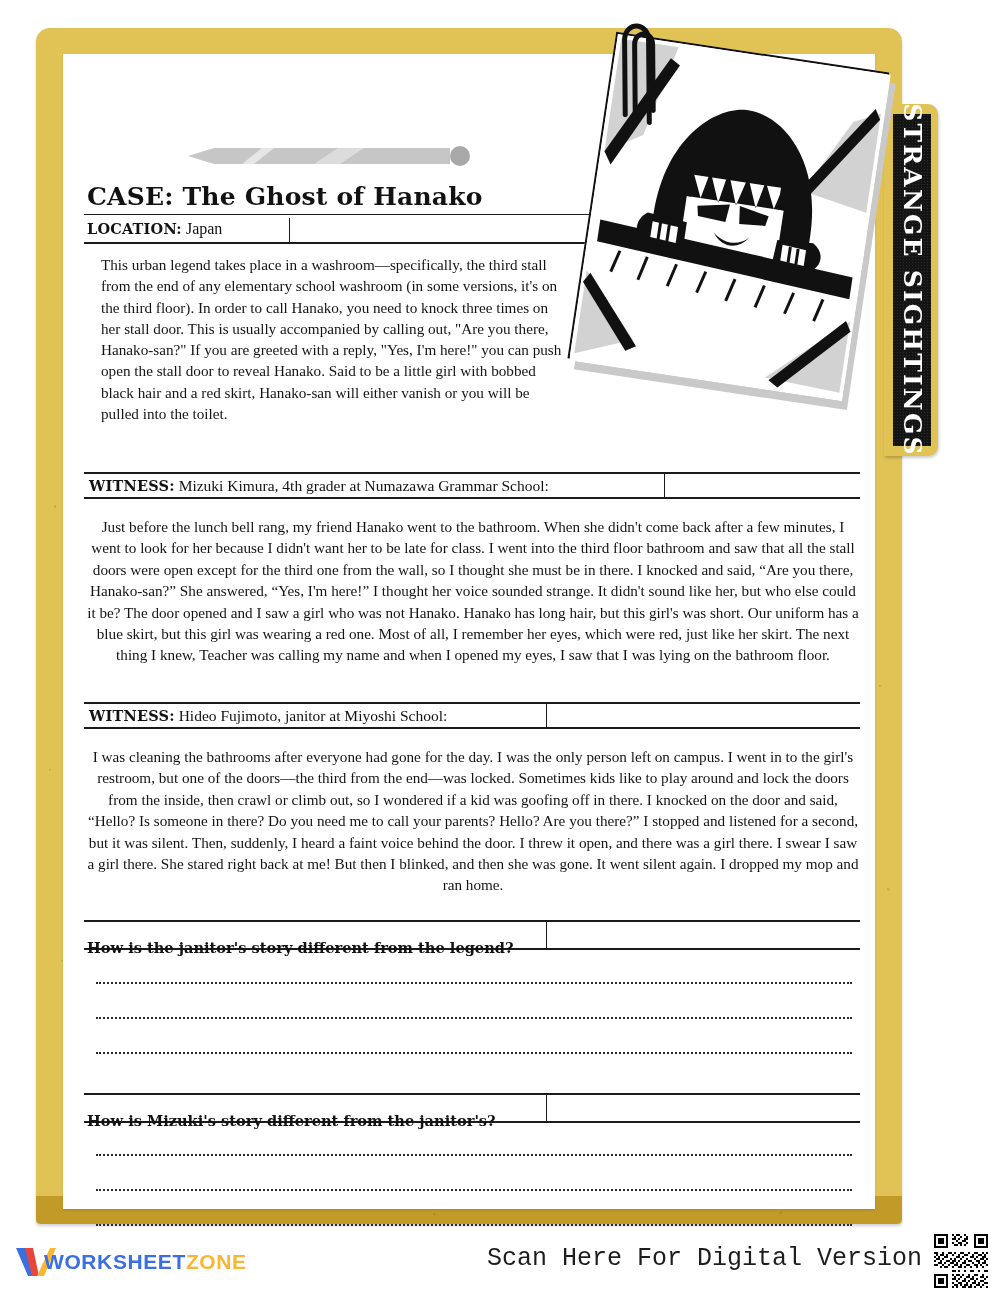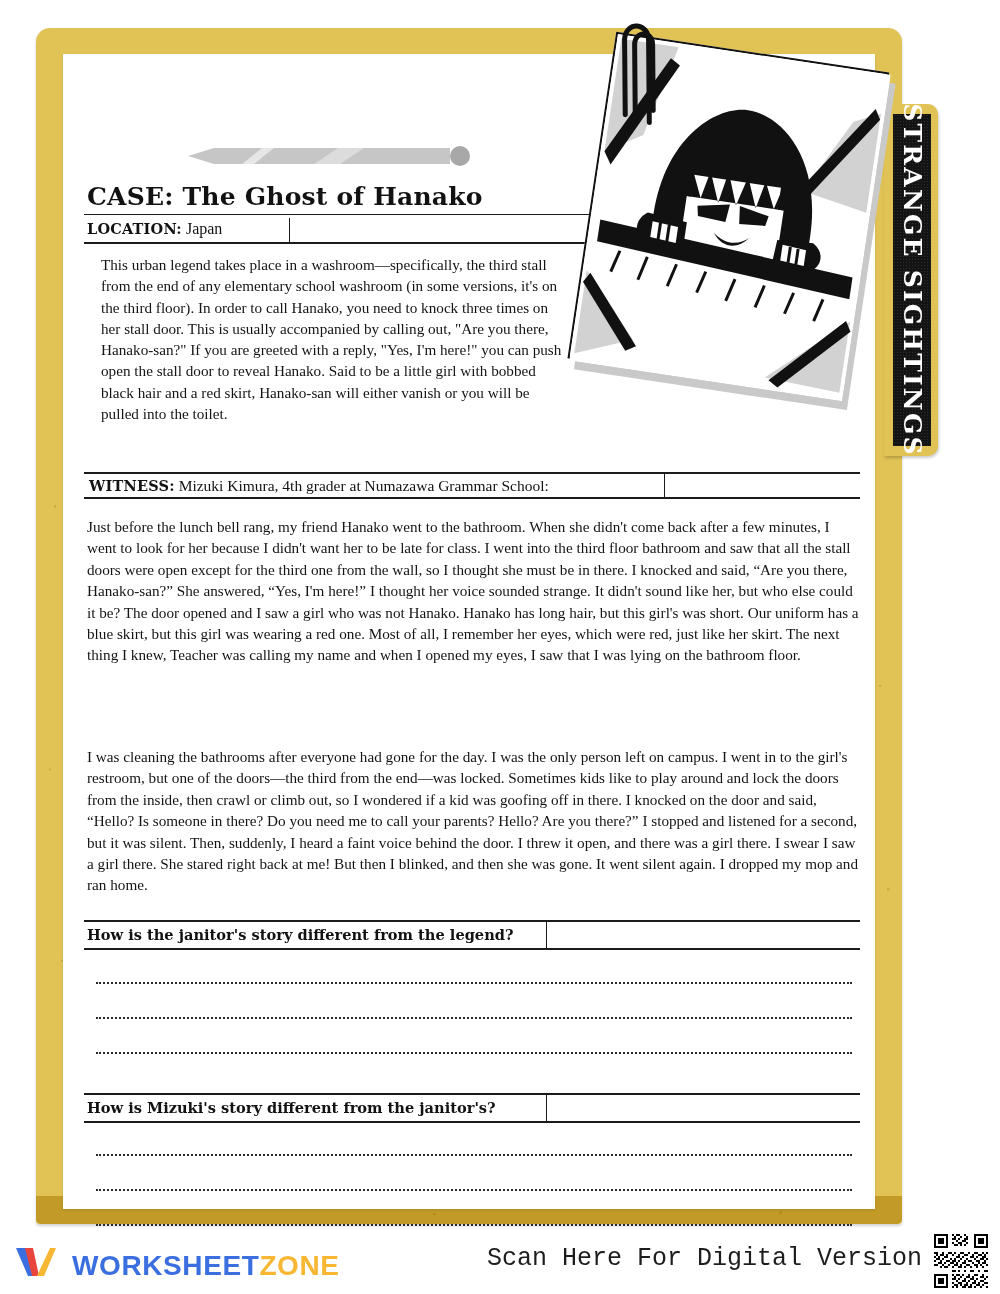--- a/index.html
+++ b/index.html
@@ -212,31 +212,32 @@
     position: absolute; top: 0; width: 0; height: 23px;
     border-left: 1.3px solid #1b1b1b;
   }
 
   .testimony {
     position: absolute;
     left: 3px; width: 772px;
     font-size: 15.2px;
     line-height: 21.4px;
     color: #141414;
+    text-align: center;
   }
 
   
   .question-row {
     position: absolute;
     left: 0; width: 776px; height: 30px;
     border-top: 2.4px solid #1b1b1b;
     border-bottom: 2.4px solid #1b1b1b;
   }
   .question-row .q {
-    position: absolute; left: 3px; top: 4px;
+    position: absolute; left: 3px; top: 17px;
     font-family: "DejaVu Serif", serif;
     font-weight: 700; font-size: 14.6px;
     color: #121212; white-space: nowrap;
   }
   .question-row .divider {
     position: absolute; left: 462px; top: 0; width: 0; height: 26px;
     border-left: 1.4px solid #1b1b1b;
   }
 
   .answer-line {
@@ -269,23 +270,23 @@
     position: absolute;
     left: -6px; top: -26px;
     width: 80px; height: 120px;
     transform: rotate(-9deg);
   }
 
   
   #footer { position: absolute; left: 0; top: 1224px; width: 1000px; height: 70px; }
   #logo-mark { position: absolute; left: 14px; top: 22px; width: 42px; height: 34px; }
   #logo-text {
-    position: absolute; left: 72px; top: 26px;
+    position: absolute; left: 44px; top: 26px;
     font-family: "Liberation Sans", sans-serif;
-    font-weight: 700; font-size: 28px; letter-spacing: .6px;
+    font-weight: 700; font-size: 21px; letter-spacing: .6px;
   }
   #logo-text .ws { color: #3b6fe0; }
   #logo-text .zone { color: #f7b733; }
   #scan-text {
     position: absolute; right: 78px; top: 20px;
     font-family: Liberation Mono, monospace;
     font-size: 25px; color: #1d1d1d; white-space: nowrap;
   }
   #qr { position: absolute; right: 10px; top: 8px; width: 58px; height: 58px; }
 </style>
@@ -335,20 +336,27 @@
 
       <div class="witness-row" style="top:418px;">
         <div class="cell">
           <span class="lbl">WITNESS:</span>
           <span>Mizuki Kimura, 4th grader at Numazawa Grammar School:</span>
         </div>
         <div class="divider" style="left:580px;"></div>
       </div>
       <p class="testimony" style="top:462px;">Just before the lunch bell rang, my friend Hanako went to the bathroom. When she didn't come back after a few minutes, I went to look for her because I didn't want her to be late for class. I went into the third floor bathroom and saw that all the stall doors were open except for the third one from the wall, so I thought she must be in there. I knocked and said, “Are you there, Hanako-san?”  She answered, “Yes, I'm here!” I thought her voice sounded strange. It didn't sound like her, but who else could it be? The door opened and I saw a girl who was not Hanako. Hanako has long hair, but this girl's was short. Our uniform has a blue skirt, but this girl was wearing a red one. Most of all, I remember her eyes, which were red, just like her skirt. The next thing I knew, Teacher was calling my name and when I opened my eyes, I saw that I was lying on the bathroom floor.</p>
 
+      <div class="witness-row" style="top:648px;">
+        <div class="cell">
+          <span class="lbl">WITNESS:</span>
+          <span>Hideo Fujimoto, janitor at Miyoshi School:</span>
+        </div>
+        <div class="divider" style="left:462px;"></div>
+      </div>
       <p class="testimony" style="top:692px;">I was cleaning the bathrooms after everyone had gone for the day. I was the only person left on campus. I went in to the girl's restroom, but one of the doors—the third from the end—was locked. Sometimes kids like to play around and lock the doors from the inside, then crawl or climb out, so I wondered if a kid was goofing off in there. I knocked on the door and said, “Hello? Is someone in there? Do you need me to call your parents? Hello? Are you there?” I stopped and listened for a second, but it was silent. Then, suddenly, I heard a faint voice behind the door. I threw it open, and there was a girl there. I swear I saw a girl there. She stared right back at me! But then I blinked, and then she was gone. It went silent again. I dropped my mop and ran home.</p>
 
       <div class="question-row" style="top:866px;">
         <span class="q">How is the janitor's story different from the legend?</span>
         <div class="divider"></div>
       </div>
       <div class="answer-line" style="top:928px;"></div>
       <div class="answer-line" style="top:963px;"></div>
       <div class="answer-line" style="top:998px;"></div>
 

